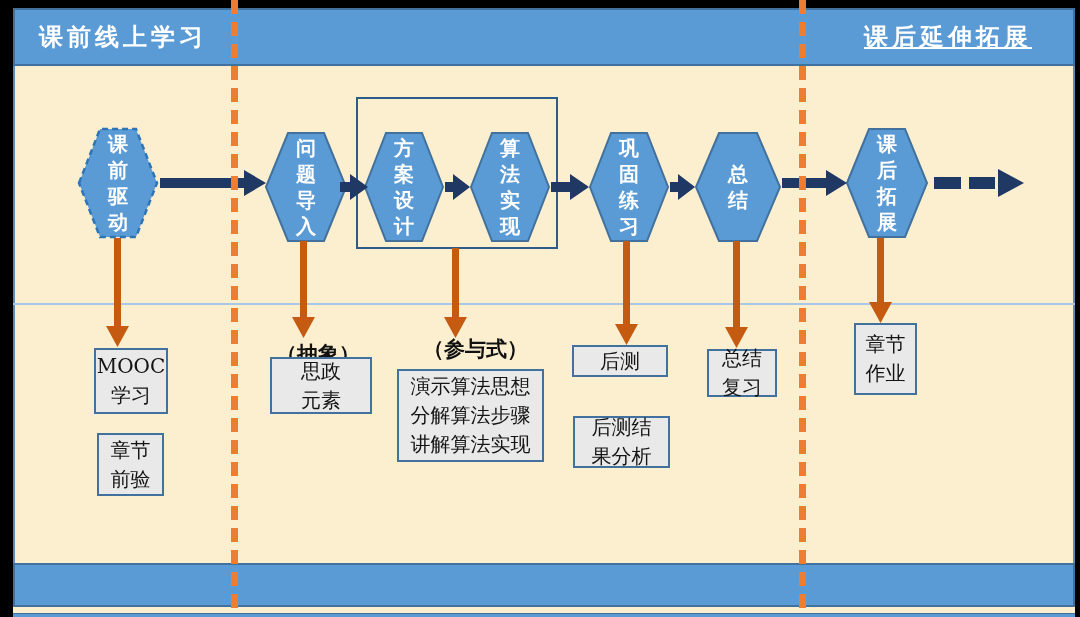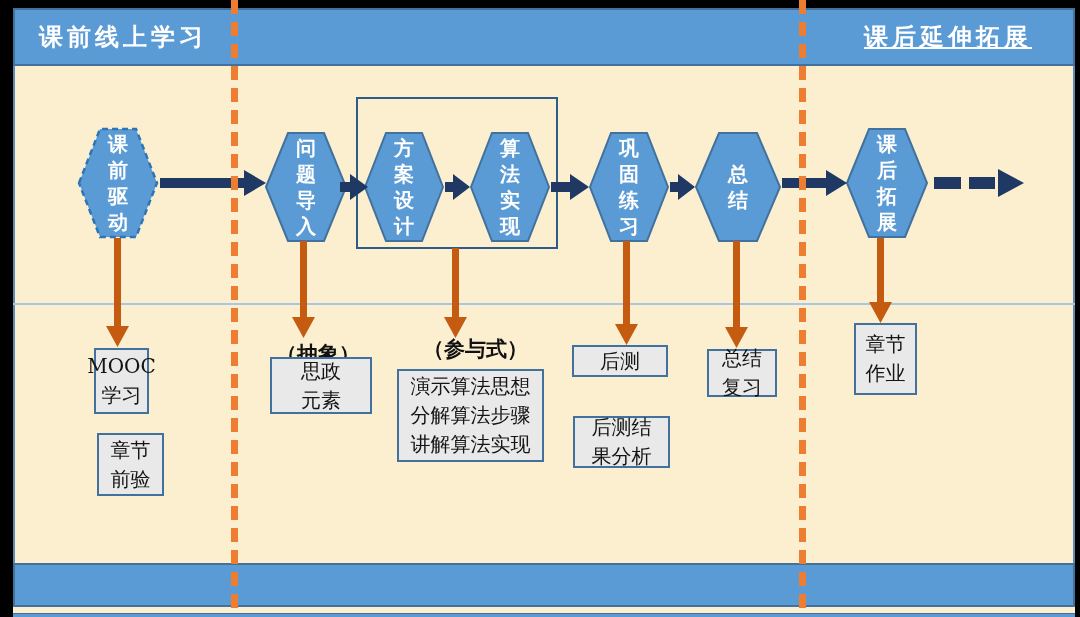--- a/index.html
+++ b/index.html
@@ -119,21 +119,21 @@
   <div class="hexlabel" style="left:706px;top:133px;height:108px;">总
 结</div>
   <div class="hexlabel" style="left:855px;top:129px;height:108px;">课
 后
 拓
 展</div>
 
   <div class="ann" style="left:250px;top:340px;width:110px;">（抽象）</div>
   <div class="ann" style="left:412px;top:335px;width:116px;">（参与式）</div>
 
-  <div class="gbox" style="left:94px;top:348px;width:55px;height:66px;">MOOC
+  <div class="gbox" style="left:94px;top:348px;width:74px;height:66px;">MOOC
 学习</div>
   <div class="gbox" style="left:97px;top:433px;width:67px;height:63px;">章节
 前验</div>
   <div class="gbox" style="left:270px;top:357px;width:102px;height:57px;">思政
 元素</div>
   <div class="gbox" style="left:397px;top:369px;width:147px;height:93px;">演示算法思想
 分解算法步骤
 讲解算法实现</div>
   <div class="gbox" style="left:572px;top:345px;width:96px;height:32px;">后测</div>
   <div class="gbox" style="left:573px;top:416px;width:97px;height:52px;">后测结

